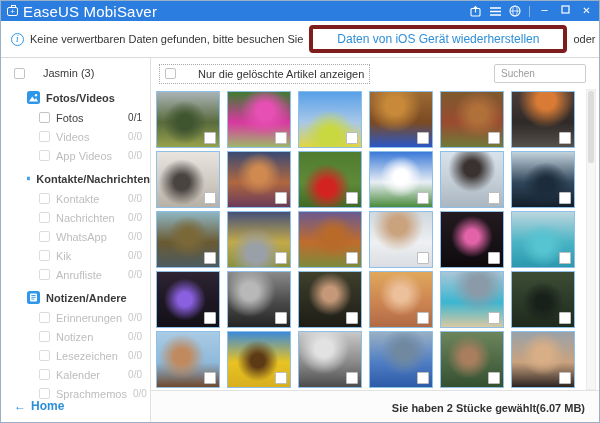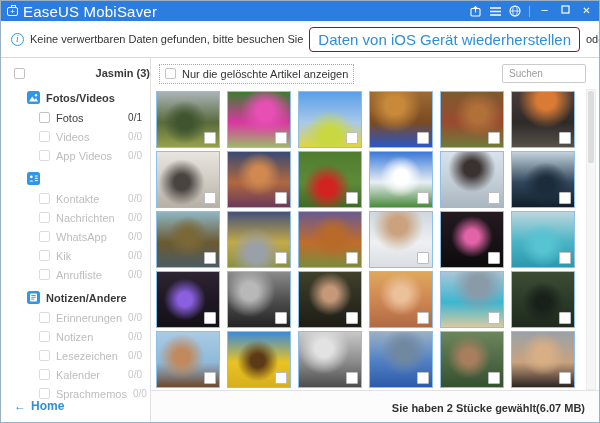--- a/index.html
+++ b/index.html
@@ -31,31 +31,31 @@
     height:37px; display:flex; align-items:center; gap:6px;
     padding:0 10px; border-bottom:1px solid #d9d9d9; background:#fff;
     font-size:11px; color:#333; white-space:nowrap;
   }
   .info-ico {
     width:13px; height:13px; border:1px solid #2e97ea; border-radius:50%;
     color:#2e97ea; font-size:9px; line-height:11px; text-align:center;
     font-style:italic; flex:0 0 auto; font-family:"DejaVu Serif", serif;
   }
   .banner-btn {
-    border:1px solid #7f1d1d; color:#2e8fd8; background:#fff;
-    border-radius:4px; padding:3px 8px; font-size:15px; cursor:pointer;
+    border:4px solid #7f1d1d; color:#2e8fd8; background:#fff;
+    border-radius:4px; padding:3px 24px; font-size:12px; cursor:pointer;
     font-family:"Liberation Sans", sans-serif; white-space:nowrap;
   }
   
   .body { display:flex; height:366px; }
   .sidebar {
     width:150px; flex:0 0 150px; border-right:1px solid #e0e0e0;
     position:relative; font-size:11px; background:#fff; overflow:hidden;
   }
-  .dev-row { display:flex; align-items:center; gap:11px; padding:9px 0 5px 13px; font-weight:bold; color:#3a3a3a;justify-content:space-between; }
+  .dev-row { display:flex; align-items:center; gap:18px; padding:9px 0 5px 13px; font-weight:normal; color:#3a3a3a; }
   .cbx {
     width:11px; height:11px; border:1px solid #c3c3c3; border-radius:2px;
     background:#fff; flex:0 0 auto; display:inline-block;
   }
   .sec-head { display:flex; align-items:center; gap:6px; padding:7px 0 4px 26px; font-weight:bold; color:#3a3a3a; }
   .sec-head svg { display:block; }
   .item-row {
     position:relative; height:19px; display:flex; align-items:center; gap:6px;
     padding:0 8px 0 38px; cursor:pointer;
   }
@@ -71,25 +71,25 @@
     content:""; position:absolute; left:0; top:0; bottom:0; width:3px; background:#2e97ea;
   }
   .home-link {
     position:absolute; left:13px; bottom:11px; color:#2e8fd8;
     font-weight:bold; font-size:12px; cursor:pointer; display:flex; align-items:center; gap:5px;
   }
   
   .main { flex:1; display:flex; flex-direction:column; position:relative; background:#fff; }
   .main-top { height:31px; display:flex; align-items:center; padding:0 13px 0 8px; }
   .filter-wrap {
-    display:flex; align-items:center; gap:6px; border:1px dotted #a8a8a8;
+    display:flex; align-items:center; gap:22px; border:1px dotted #a8a8a8;
     padding:3px 5px; font-size:11px; color:#333; cursor:pointer;
   }
   .search-input {
-    margin-left:auto; width:84px; height:19px; border:1px solid #cccccc;
+    margin-left:auto; width:92px; height:19px; border:1px solid #cccccc;
     border-radius:2px; font-size:10px; padding:2px 6px; color:#555; outline:none;
     font-family:"Liberation Sans", sans-serif;
   }
   .search-input::placeholder { color:#9a9a9a; }
   .grid-area { position:relative; height:301px; overflow:hidden; }
   .grid {
     display:grid; grid-template-columns:repeat(6, 64px); gap:3px 7px;
     padding:2px 0 0 5px;
   }
   .thumb {
@@ -199,20 +199,21 @@
 </div>
 
   <div>
     <div class="sec-head">
       <svg width="13" height="13" viewBox="0 0 13 13">
               <rect width="13" height="13" rx="2.5" fill="#2e97ea"></rect>
               <circle cx="4.3" cy="4.8" r="1.4" fill="#fff"></circle>
               <path d="M2.4 9.5 c0-1.5 3.8-1.5 3.8 0 Z" fill="#fff"></path>
               <path d="M7.8 4h3M7.8 6.3h3M7.8 8.6h3" stroke="#fff" stroke-width="1"></path>
             </svg>
+      <span class="sec-label">Kontakte/Nachrichten</span>
     </div>
 
   <div class="item-row disabled">
     <span class="cbx"></span>
     <span class="lbl">Kontakte</span>
     <span class="count">0/0</span>
   </div>
 
   <div class="item-row disabled">
     <span class="cbx"></span>

